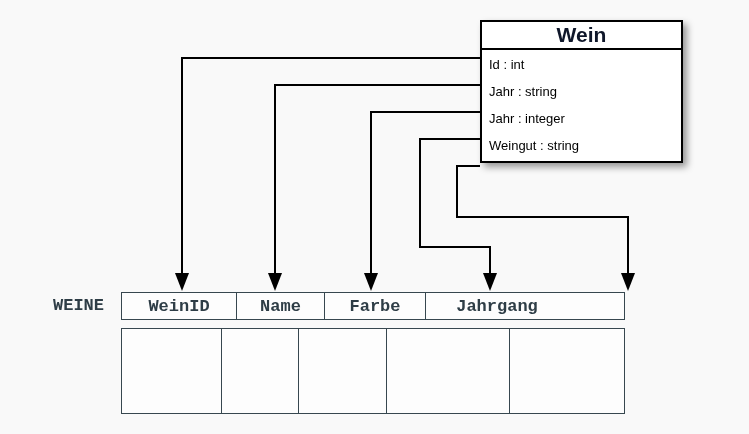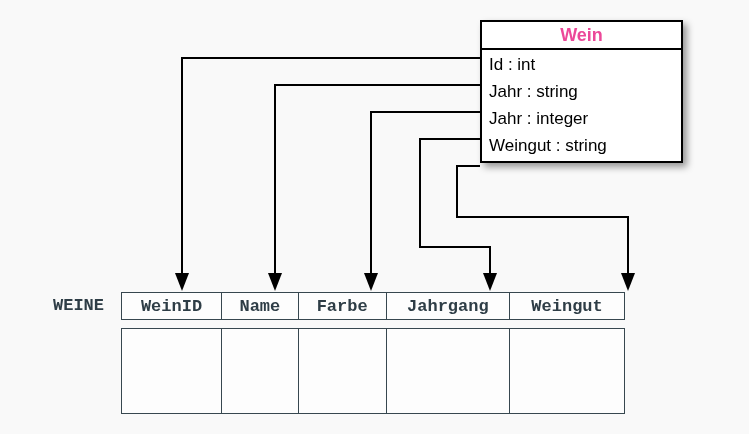--- a/index.html
+++ b/index.html
@@ -17,25 +17,25 @@
   
   .class-box{
     position:absolute;left:480px;top:20px;width:203px;
     box-sizing:border-box;
     background:#ffffff;border:2px solid #000000;
     box-shadow:4px 4px 7px rgba(0,0,0,0.40);
     z-index:2;
   }
   .class-title{
     height:26px;line-height:26px;
-    text-align:center;font-weight:bold;font-size:18px;color:#ec4899;
+    text-align:center;font-weight:bold;font-size:21px;color:#0f172a;
     border-bottom:2px solid #000;
   }
   .class-attrs{padding:1px 2px 2px 7px;}
-  .class-attr{height:27px;line-height:27px;font-size:17px;color:#000;white-space:nowrap;}
+  .class-attr{height:27px;line-height:27px;font-size:13px;color:#000;white-space:nowrap;}
 
   
   .table-label{
     position:absolute;left:53px;top:292px;height:28px;line-height:28px;
     font-family:"Liberation Mono",monospace;font-weight:bold;font-size:17px;
     color:#2e3d46;
   }
   .row{
     position:absolute;left:121px;width:504px;
     box-sizing:border-box;
@@ -88,21 +88,20 @@
     </div>
   </div>
 
   <div class="table-label">WEINE</div>
 
   <div class="row header">
     <div class="cell w0">WeinID</div>
     <div class="cell w1">Name</div>
     <div class="cell w2">Farbe</div>
     <div class="cell w3">Jahrgang</div>
-    <div class="cell w4">Weingut</div>
   </div>
 
   <div class="row body">
     <div class="cell w0"></div>
     <div class="cell w1"></div>
     <div class="cell w2"></div>
     <div class="cell w3"></div>
     <div class="cell w4"></div>
   </div>
 

